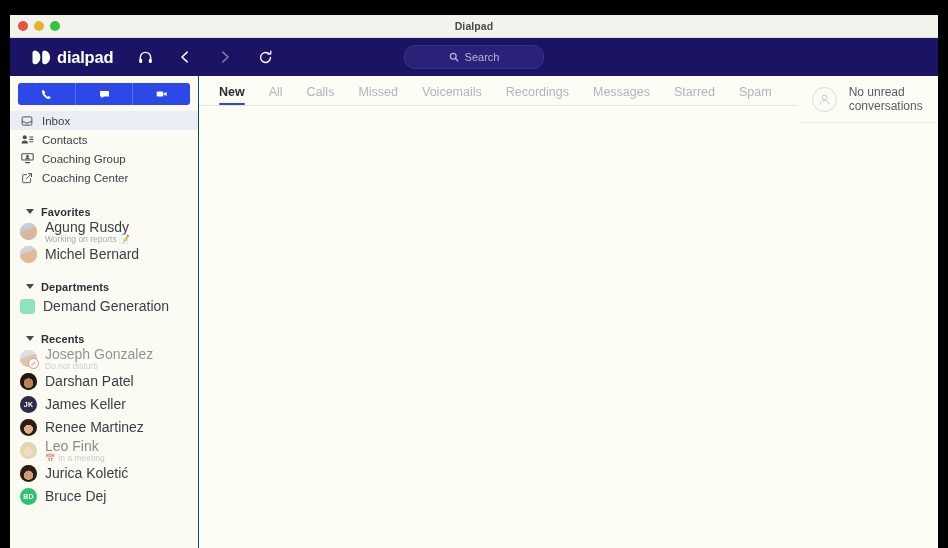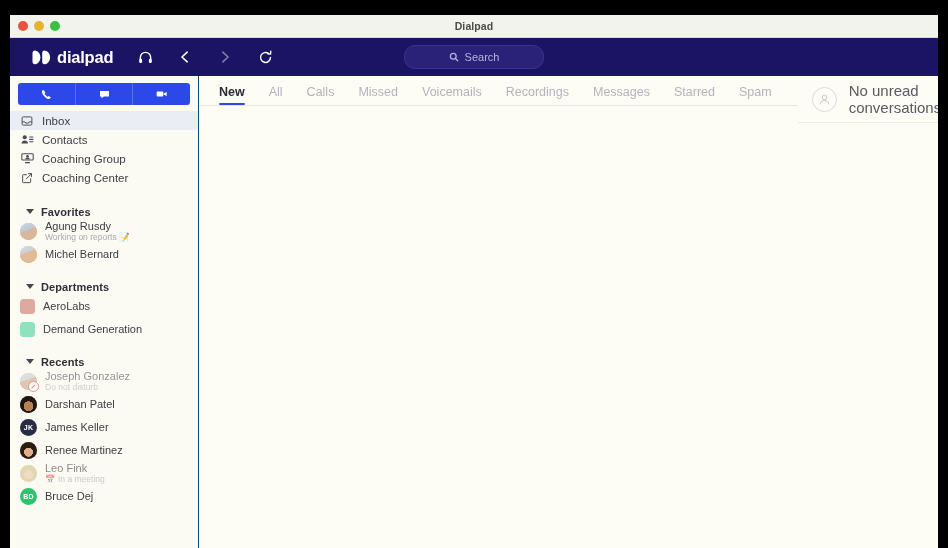--- a/index.html
+++ b/index.html
@@ -285,21 +285,21 @@
   .av .face::before {
     content: "";
     position: absolute;
     left: 50%; top: 52%;
     transform: translate(-50%,-50%);
     width: 9px; height: 9px;
     border-radius: 50%;
   }
   .person-txt { line-height: 1.15; min-width: 0; }
   .p-name {
-    font-size: 11px;
+    font-size: 14px;
     color: #3d3d46;
     white-space: nowrap;
   }
   .p-sub {
     font-size: 8.5px;
     color: #a9a9b2;
     white-space: nowrap;
   }
   .dnd-badge {
     position: absolute;
@@ -388,21 +388,21 @@
   .empty-av {
     width: 23px; height: 23px;
     border-radius: 50%;
     border: 1px solid #dadae2;
     display: flex;
     align-items: center;
     justify-content: center;
     flex: none;
   }
   .empty-text {
-    font-size: 15px;
+    font-size: 12px;
     color: #5a5a66;
   }
   .main-fill { flex: 1; }
 </style>
 </head>
 <body>
 
 <div class="app-frame">
   <div class="window">
 
@@ -550,26 +550,20 @@
           <span class="person-txt">
             <span class="p-name" style="display:block">Michel Bernard</span>
           </span>
         </div>
 
         <div class="sec-head">
           <span class="sec-caret"></span>
           <span class="sec-title">Departments</span>
         </div>
         <div class="person-row">
-          <span class="dept-swatch" style="background:#e0a9a0"></span>
-          <span class="person-txt">
-            <span class="p-name" style="display:block">AeroLabs</span>
-          </span>
-        </div>
-        <div class="person-row">
           <span class="dept-swatch" style="background:#8fe3bc"></span>
           <span class="person-txt">
             <span class="p-name" style="display:block">Demand Generation</span>
           </span>
         </div>
 
         <div class="sec-head">
           <span class="sec-caret"></span>
           <span class="sec-title">Recents</span>
         </div>
@@ -616,20 +610,28 @@
         <div class="person-row" style="opacity:.6">
           <span class="av" style="background:#e8c9a4">
             <span class="face" style="background:radial-gradient(circle at 50% 58%, #e8c9a4 0 34%, #cfc08a 35% 100%)"></span>
           </span>
           <span class="person-txt">
             <span class="p-name" style="display:block">Leo Fink</span>
             <span class="p-sub" style="display:block">📅 In a meeting</span>
           </span>
         </div>
 
+        <div class="person-row">
+          <span class="av" style="background:#cf9e76">
+            <span class="face" style="background:radial-gradient(circle at 50% 60%, #cf9e76 0 35%, #2a1d15 36% 100%)"></span>
+          </span>
+          <span class="person-txt">
+            <span class="p-name" style="display:block">Jurica Koletić</span>
+          </span>
+        </div>
 
         <div class="person-row">
           <span class="av" style="background:#2dc46f">
             <span style="position:relative;z-index:2">BD</span>
           </span>
           <span class="person-txt">
             <span class="p-name" style="display:block">Bruce Dej</span>
           </span>
         </div>
 

